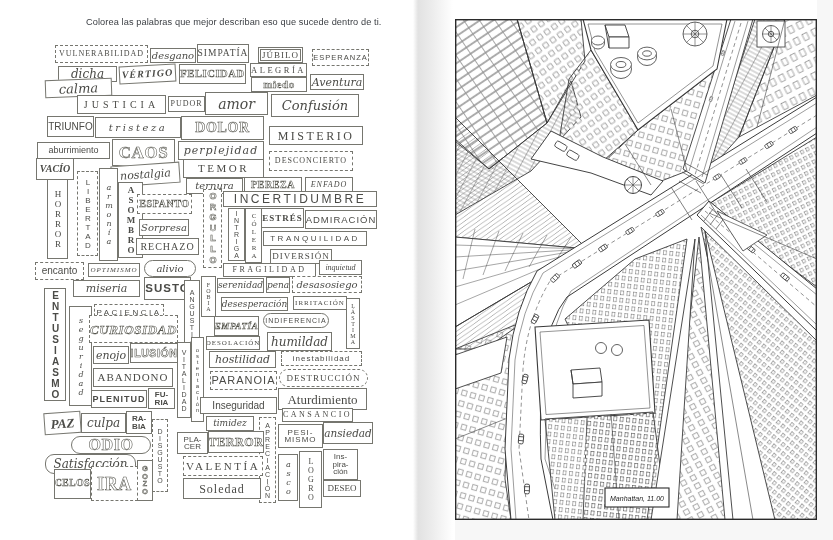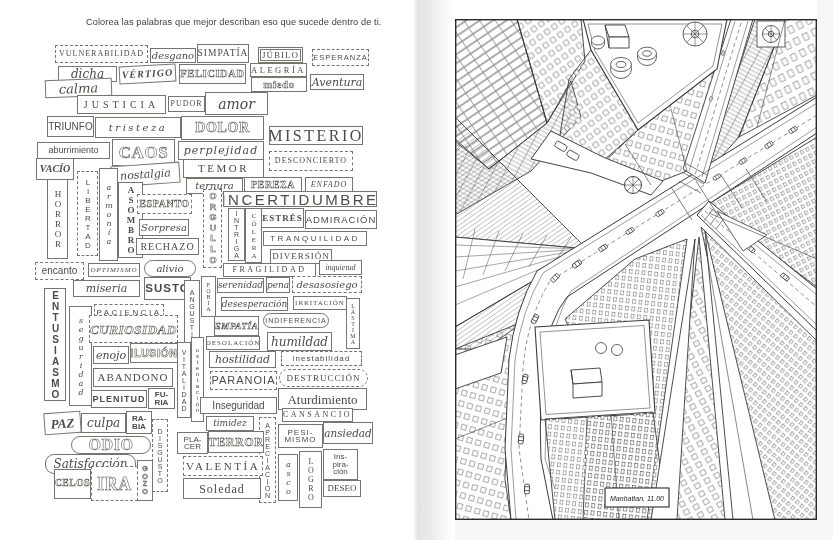--- a/index.html
+++ b/index.html
@@ -52,41 +52,42 @@
         <div class="w scr" style="left: 58px; top: 66px; width: 59px; height: 16px; font-size: 12px;">dicha</div>
         <div class="w ser it b ls1" style="left: 119px; top: 65px; width: 57px; height: 18px; font-size: 10px; transform: rotate(-3deg);">VÉRTIGO</div>
         <div class="w out ser ls1" style="left: 179px; top: 64px; width: 67px; height: 20px; font-size: 10.5px;">FELICIDAD</div>
         <div class="w ser ls2" style="left: 250px; top: 63px; width: 57px; height: 14px; font-size: 8.5px;">ALEGRÍA</div>
         <div class="w out ser ls1" style="left: 251px; top: 77px; width: 56px; height: 15px; font-size: 11px;">miedo</div>
         <div class="w scr" style="left: 310px; top: 74px; width: 54px; height: 16px; font-size: 11px;">Aventura</div>
         <div class="w scr" style="left: 45px; top: 79px; width: 67px; height: 18px; font-size: 13px; transform: rotate(-2deg);">calma</div>
         <div class="w ser ls3" style="left: 77px; top: 95px; width: 89px; height: 19px; font-size: 10px;">JUSTICIA</div>
         <div class="w mon ls1" style="left: 168px; top: 96px; width: 37px; height: 16px; font-size: 8px;">PUDOR</div>
         <div class="w scr" style="left: 205px; top: 92px; width: 63px; height: 23px; font-size: 14px;">amor</div>
+        <div class="w scr" style="left: 271px; top: 94px; width: 88px; height: 23px; font-size: 13px;">Confusión</div>
         <div class="w sans" style="left: 47px; top: 116px; width: 47px; height: 21px; font-size: 10px;">TRIUNFO</div>
         <div class="w scr ls2" style="left: 95px; top: 117px; width: 86px; height: 21px; font-size: 10px;">tristeza</div>
         <div class="w out ser ls2" style="left: 181px; top: 116px; width: 83px; height: 24px; font-size: 14px;">DOLOR</div>
-        <div class="w mon ls2" style="left: 269px; top: 126px; width: 94px; height: 19px; font-size: 16px;">MISTERIO</div>
+        <div class="w mon ls2" style="left: 269px; top: 126px; width: 94px; height: 19px; font-size: 12px;">MISTERIO</div>
         <div class="w sans" style="left: 37px; top: 142px; width: 73px; height: 17px; font-size: 9px;">aburrimiento</div>
         <div class="w out ser ls1" style="left: 112px; top: 139px; width: 63px; height: 27px; font-size: 17px;">CAOS</div>
         <div class="w scr ls1" style="left: 178px; top: 141px; width: 86px; height: 19px; font-size: 11px;">perplejidad</div>
         <div class="w mon bz ls1" style="left: 269px; top: 151px; width: 84px; height: 20px; font-size: 8px;">DESCONCIERTO</div>
         <div class="w ser it b" style="left: 36px; top: 158px; width: 38px; height: 22px; font-size: 10px;">VACÍO</div>
         <div class="w scr" style="left: 111px; top: 164px; width: 69px; height: 21px; font-size: 11px; transform: rotate(-4deg);">nostalgia</div>
         <div class="w mon ls2" style="left: 183px; top: 159px; width: 81px; height: 19px; font-size: 11px;">TEMOR</div>
         <div class="w scr" style="left: 186px; top: 178px; width: 57px; height: 16px; font-size: 10px;">ternura</div>
         <div class="w out mon" style="left: 244px; top: 177px; width: 58px; height: 16px; font-size: 10px;">PEREZA</div>
         <div class="w ser it ls1" style="left: 305px; top: 177px; width: 48px; height: 15px; font-size: 8px;">ENFADO</div>
         <div class="w v mon" style="left: 47px; top: 179px; width: 21px; height: 80px; font-size: 9px;">HORROR</div>
         <div class="w v sans bz" style="left: 77px; top: 171px; width: 21px; height: 85px; font-size: 8px;">LIBERTAD</div>
         <div class="w v scr" style="left: 99px; top: 168px; width: 19px; height: 93px; font-size: 8px;">armonía</div>
         <div class="w v ser b" style="left: 118px; top: 182px; width: 25px; height: 76px; font-size: 9px;">ASOMBRO</div>
         <div class="w out ser bz" style="left: 137px; top: 194px; width: 55px; height: 20px; font-size: 10px;">ESPANTO</div>
         <div class="w v out sans bz" style="left: 203px; top: 189px; width: 19px; height: 79px; font-size: 9px;">ORGULLO</div>
-        <div class="w sans ls2" style="left: 223px; top: 191px; width: 154px; height: 16px; font-size: 15px;">INCERTIDUMBRE</div>
+        <div class="w sans ls2" style="left: 223px; top: 191px; width: 154px; height: 16px; font-size: 12px;">INCERTIDUMBRE</div>
         <div class="w scr" style="left: 139px; top: 219px; width: 50px; height: 17px; font-size: 10px;">Sorpresa</div>
         <div class="w v sans" style="left: 228px; top: 208px; width: 17px; height: 53px; font-size: 7px;">INTRIGA</div>
         <div class="w v mon" style="left: 245px; top: 208px; width: 17px; height: 55px; font-size: 7px;">CÓLERA</div>
         <div class="w ser b ls1" style="left: 261px; top: 208px; width: 43px; height: 20px; font-size: 9px;">ESTRÉS</div>
         <div class="w sans ls1" style="left: 305px; top: 210px; width: 72px; height: 19px; font-size: 9.5px;">ADMIRACIÓN</div>
         <div class="w mon ls1" style="left: 136px; top: 238px; width: 63px; height: 17px; font-size: 10px;">RECHAZO</div>
         <div class="w sans ls2" style="left: 263px; top: 231px; width: 104px; height: 15px; font-size: 8px;">TRANQUILIDAD</div>
         <div class="w ser ls1" style="left: 270px; top: 249px; width: 62px; height: 15px; font-size: 9px;">DIVERSIÓN</div>
         <div class="w sans bz" style="left: 35px; top: 262px; width: 49px; height: 18px; font-size: 10px;">encanto</div>
         <div class="w ser it ls1" style="left: 88px; top: 263px; width: 52px; height: 14px; font-size: 7px;">OPTIMISMO</div>

